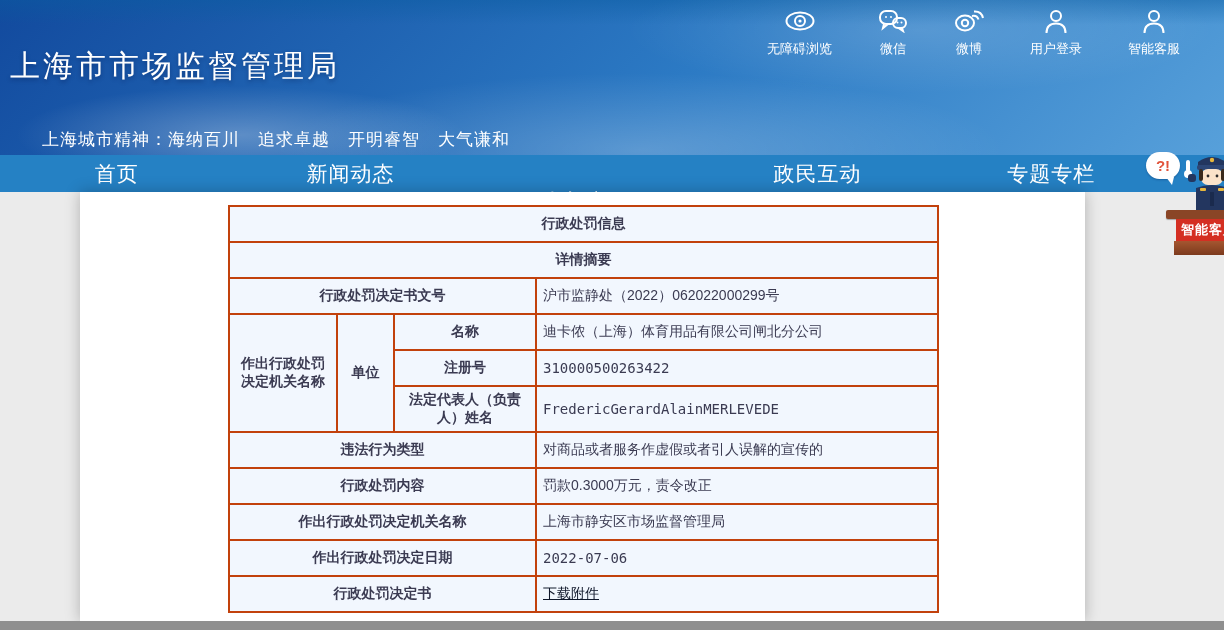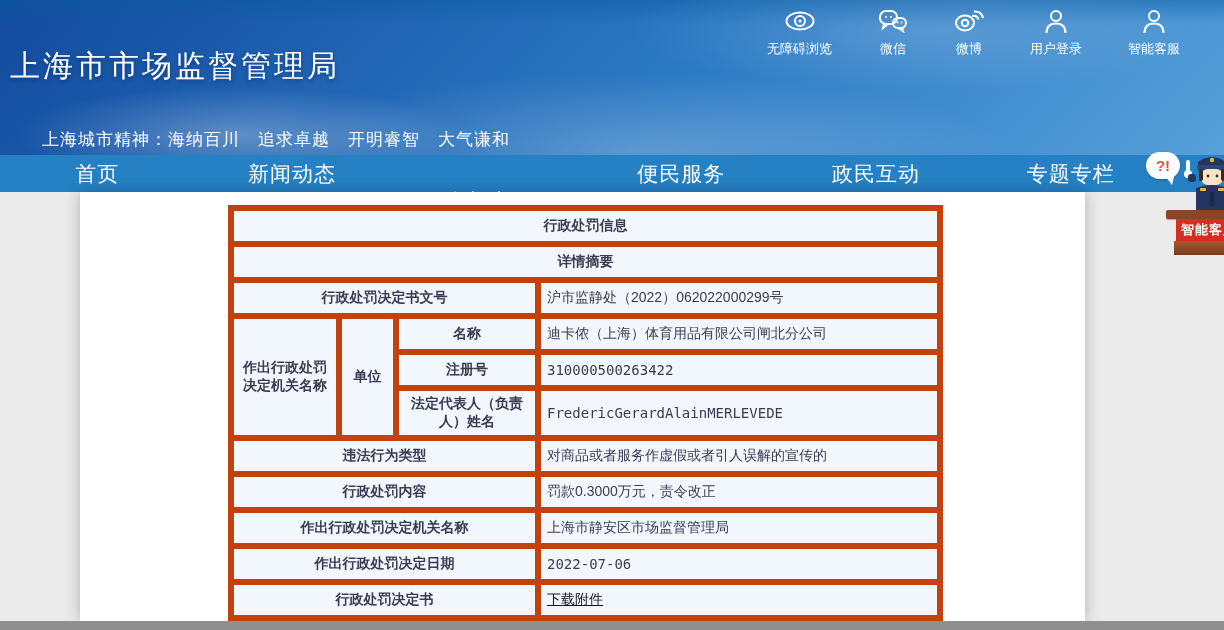--- a/index.html
+++ b/index.html
@@ -51,21 +51,21 @@
   }
   .nav-item.active { background:#c2410c;margin-top:46px; }
 
   
   .content {
     position:absolute; top:192px; left:80px; width:1005px; height:429px;
     background:#fff; box-shadow:0 0 14px rgba(0,0,0,.25);
   }
   table.penalty { border-collapse:collapse; margin:13px 0 0 148px; table-layout:fixed; width:709px; }
   table.penalty td {
-    border:6px solid #c2410c; background:#f2f7fe; color:#3b3b52;
+    border:2px solid #c2410c; background:#f2f7fe; color:#3b3b52;
     font-size:14px; padding:4px 6px; height:36px; word-break:break-all;
   }
   td.hdr { text-align:center; font-weight:bold; font-size:15px; }
   td.lbl { text-align:center; font-weight:bold; }
   td.val { text-align:left; padding-left:8px; }
   td.mono { font-family:"DejaVu Sans Mono", monospace; font-size:13px; }
   tr.tall td { height:38px; }
   a.attach { color:#0f172a; text-decoration:underline; cursor:pointer; }
 
   
@@ -156,21 +156,20 @@
 
     <div class="site-title">上海市市场监督管理局</div>
     <div class="slogan">上海城市精神：海纳百川　追求卓越　开明睿智　大气谦和</div>
 
   </div>
 
   <div class="main-nav">
     <div class="nav-item">首页</div>
     <div class="nav-item">新闻动态</div>
     <div class="nav-item active">政务公开</div>
-    <div class="nav-item">便民服务</div>
     <div class="nav-item">政民互动</div>
     <div class="nav-item">专题专栏</div>
   </div>
 
   <div class="content">
     <table class="penalty">
       <colgroup>
           <col style="width:108px">
           <col style="width:57px">
           <col style="width:142px">

